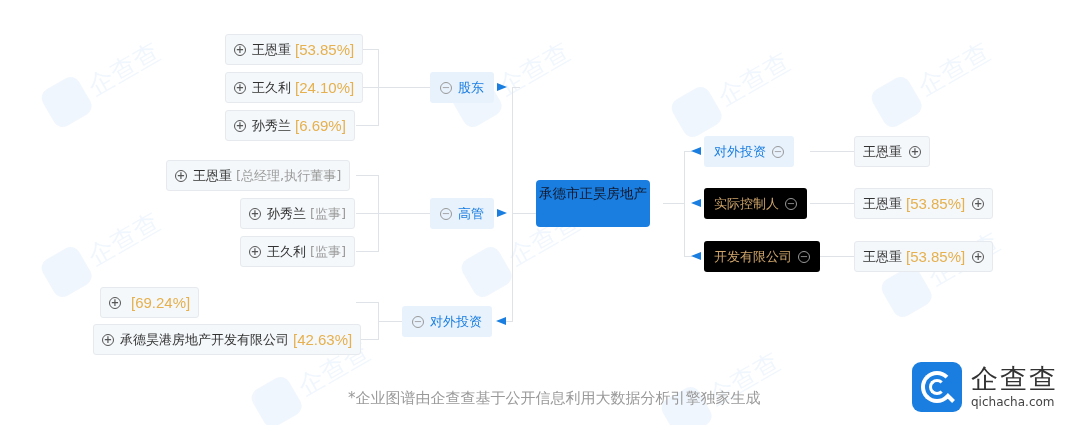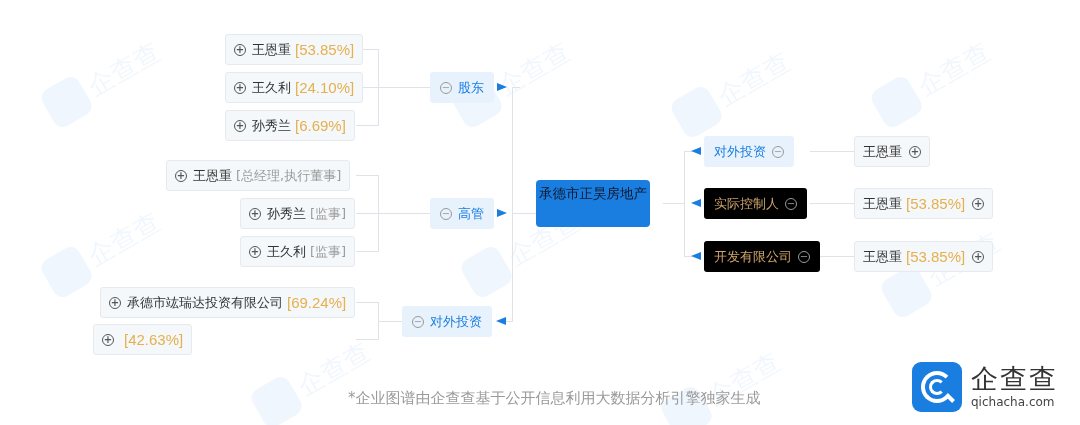--- a/index.html
+++ b/index.html
@@ -117,25 +117,25 @@
   <span>王久利</span>
   <span class="role">[监事]</span>
 </div>
 <div class="node cat" style="left:430px;top:198px;">
   <span class="ic l">−</span>
   <span>高管</span>
 </div>
 
 <div class="node leaf" style="left:100px;top:287px;">
   <span class="ic">+</span>
-  <span>承德市竑瑞达投资有限公司</span>
   <span class="pct">[69.24%]</span>
 </div>
 <div class="node leaf" style="left:93px;top:324px;">
   <span class="ic">+</span>
+  <span>承德昊港房地产开发有限公司</span>
   <span class="pct">[42.63%]</span>
 </div>
 <div class="node cat" style="left:402px;top:306px;">
   <span class="ic l">−</span>
   <span>对外投资</span>
 </div>
 
 <div class="center">
   <div>承德市正昊房地产</div>
 </div>

